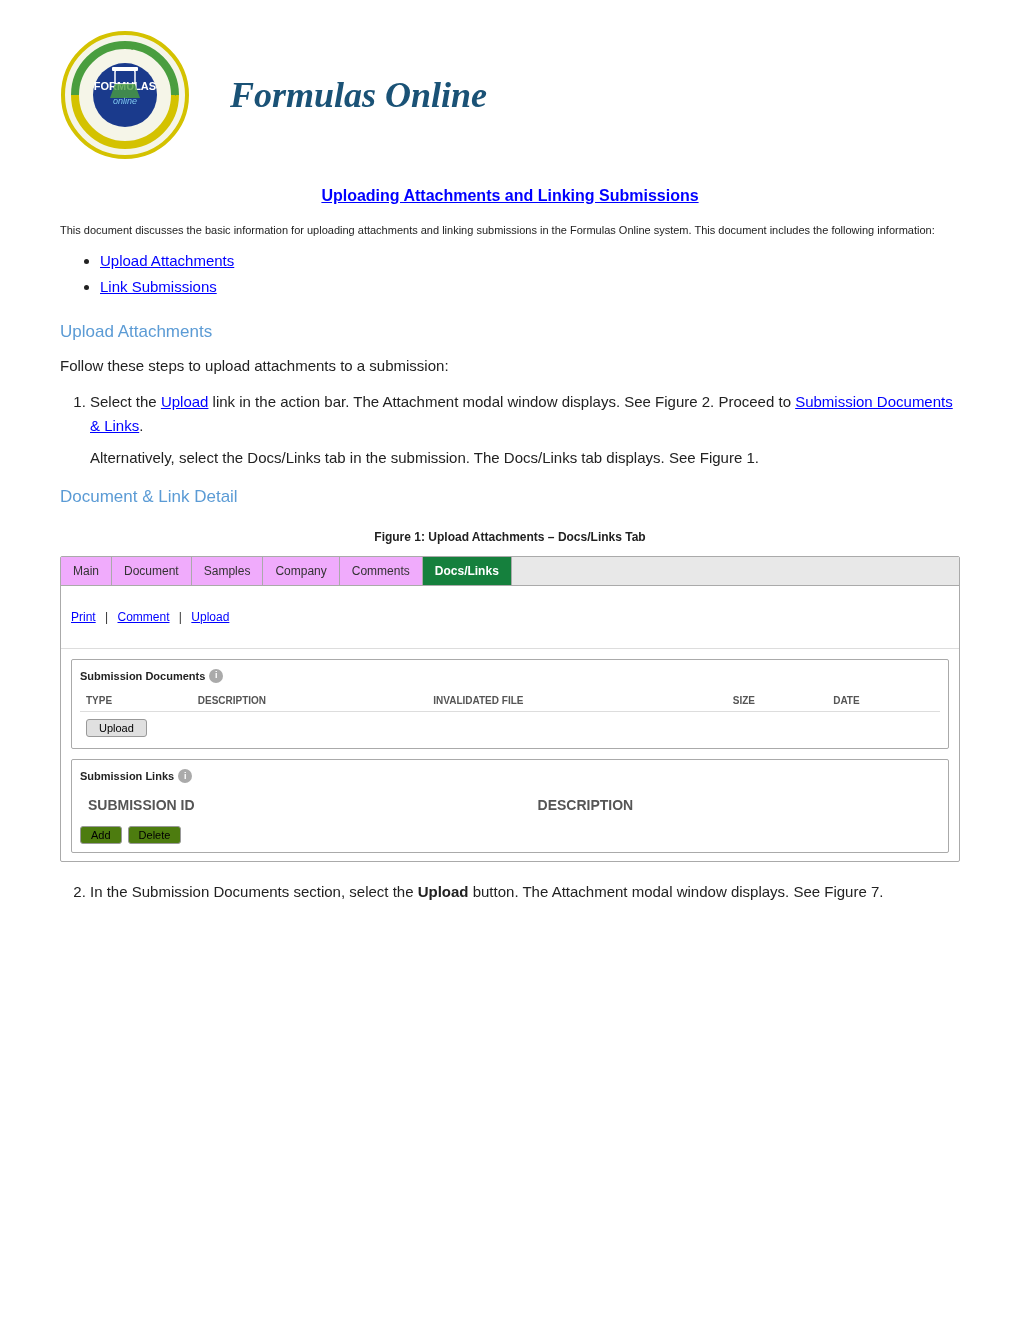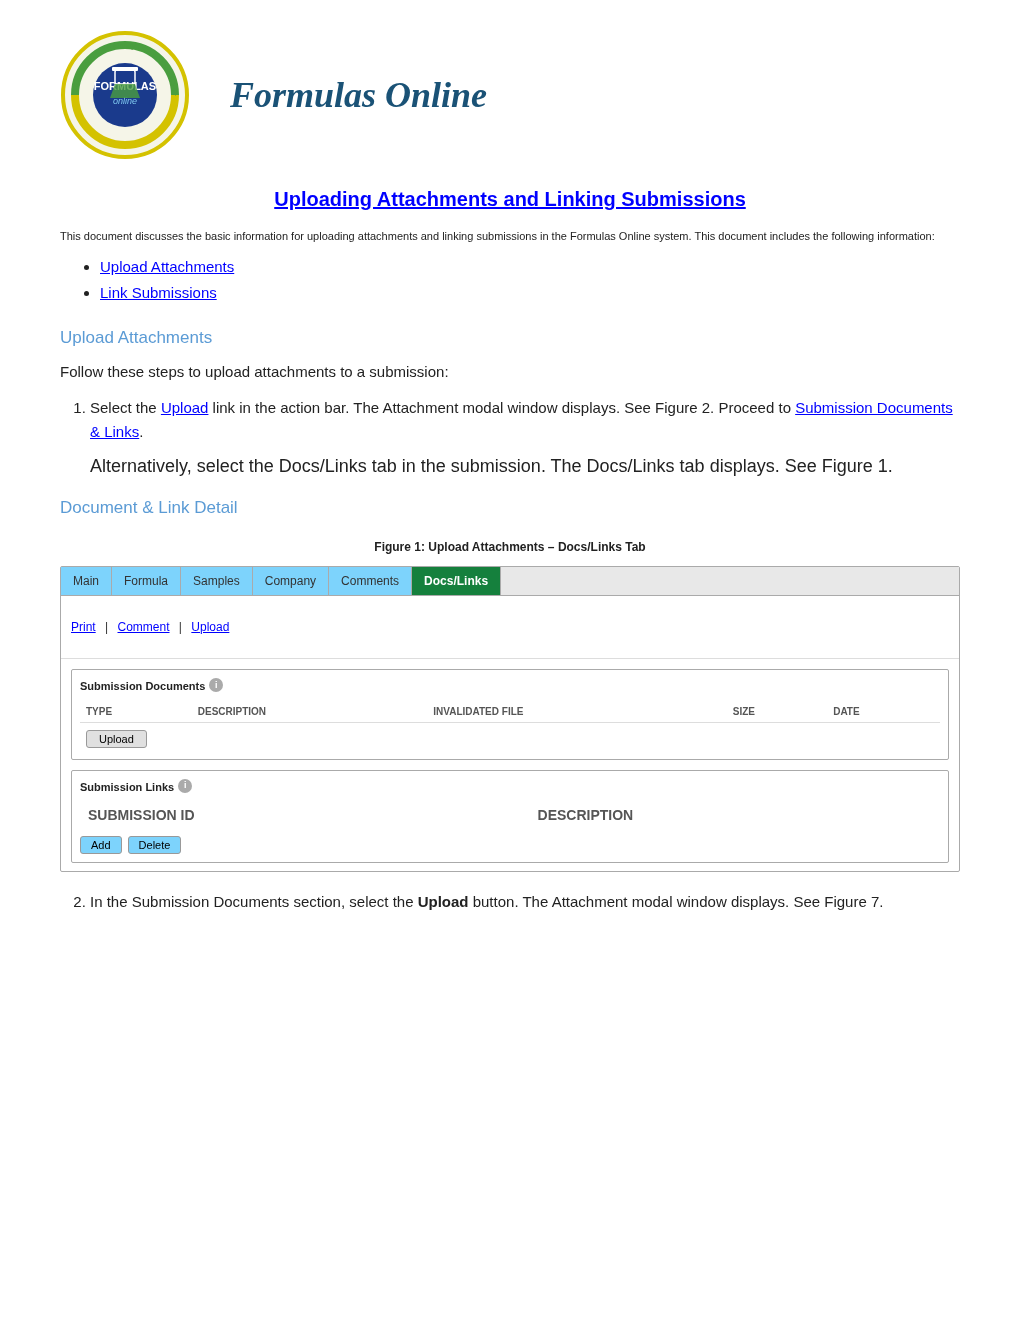--- a/index.html
+++ b/index.html
@@ -40,21 +40,21 @@
 
     
     .doc-section-title {
       text-align: center;
       margin-bottom: 14px;
     }
     .doc-section-title a {
       color: #00f;
       text-decoration: underline;
       font-weight: bold;
-      font-size: 20px;
+      font-size: 16px;
     }
 
     .intro-text {
       margin-bottom: 10px;
       font-size: 11px;
       line-height: 1.6;
     }
 
     .toc-list {
       list-style: disc;
@@ -93,21 +93,21 @@
       font-size: 15px;
       line-height: 1.6;
     }
     .numbered-list li a {
       color: #00f;
       text-decoration: underline;
     }
 
     .sub-para {
       margin-top: 8px;
-      font-size: 18px;
+      font-size: 15px;
       line-height: 1.6;
     }
 
     
     .figure-container {
       margin: 18px 0;
     }
     .figure-caption {
       text-align: center;
       font-weight: bold;
@@ -127,21 +127,21 @@
     .tab-bar {
       display: flex;
       background: #e8e8e8;
       border-bottom: 1px solid #aaa;
     }
     .tab {
       padding: 5px 12px;
       border-right: 1px solid #aaa;
       cursor: pointer;
       font-size: 12px;
-      background: #7dd3fc;
+      background: #f0abfc;
       color: #333;
     }
     .tab.active {
       background: #15803d;
       color: #fff;
       font-weight: bold;
     }
 
     .action-bar {
       padding: 22px 10px;
@@ -163,20 +163,21 @@
       border: 1px solid #aaa;
       border-radius: 2px;
       padding: 8px;
       margin-bottom: 8px;
     }
     .ui-section-label {
       font-size: 11px;
       font-weight: bold;
       margin-bottom: 6px;
       display: flex;
+      align-items: center;
       gap: 4px;
     }
     .info-icon {
       width: 14px;
       height: 14px;
       background: #aaa;
       border-radius: 50%;
       display: inline-flex;
       align-items: center;
       justify-content: center;
@@ -214,21 +215,21 @@
       margin-top: 4px;
     }
 
     .add-del-btns {
       display: flex;
       gap: 6px;
       margin-top: 6px;
     }
     .small-btn {
       padding: 2px 10px;
-      background: #7dd3fc;
+      background: #4d7c0f;
       border: 1px solid #999;
       border-radius: 3px;
       font-size: 11px;
       cursor: pointer;
     }
 
     .submission-links-table {
       width: 100%;
       font-size: 11px;
     }
@@ -301,21 +302,21 @@
 
 <h2 class="section-heading">Document &amp; Link Detail</h2>
 
 <div class="figure-container">
   <div class="figure-caption">Figure 1: Upload Attachments – Docs/Links Tab</div>
 
   <div class="submission-ui">
 
     <div class="tab-bar">
       <div class="tab">Main</div>
-      <div class="tab">Formula</div>
+      <div class="tab">Document</div>
       <div class="tab">Samples</div>
       <div class="tab">Company</div>
       <div class="tab">Comments</div>
       <div class="tab active">Docs/Links</div>
     </div>
 
     <div class="action-bar">
       <a href="#">Print</a>
       <span class="action-sep">|</span>
       <a href="#">Comment</a>

